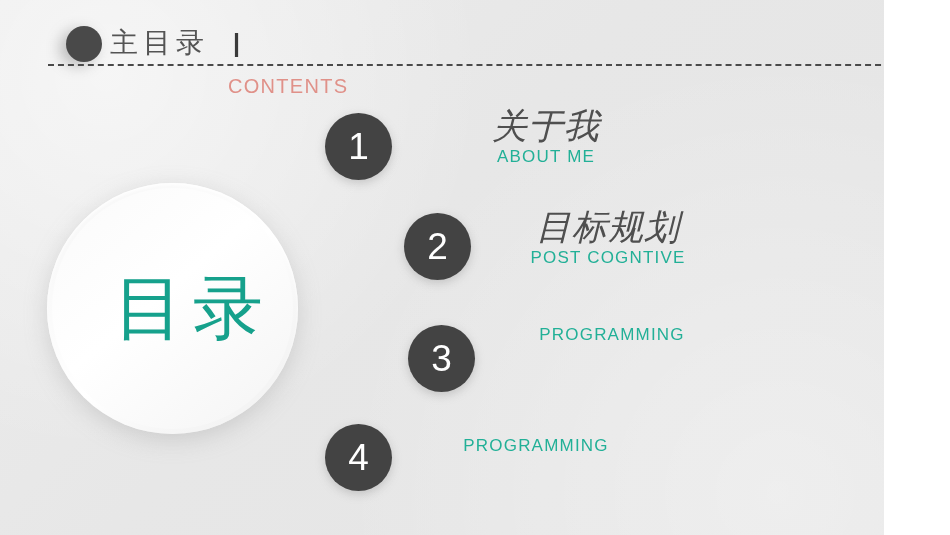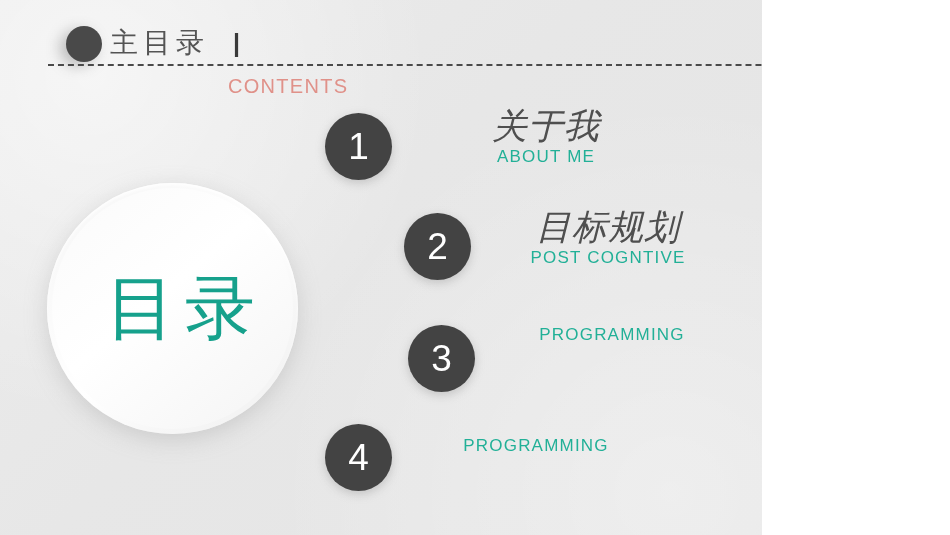--- a/index.html
+++ b/index.html
@@ -9,21 +9,21 @@
   body {
     width: 950px;
     height: 535px;
     overflow: hidden;
     font-family: "Liberation Sans", sans-serif;
   }
 
   
   .slide {
     position: relative;
-    width: 762px;
+    width: 884px;
     height: 535px;
     background: #e8e8e8;
     background-image:
       radial-gradient(circle at 12% 14%, rgba(255,255,255,0.55) 0%, rgba(255,255,255,0.0) 42%),
       radial-gradient(circle at 88% 92%, rgba(255,255,255,0.35) 0%, rgba(255,255,255,0.0) 48%),
       linear-gradient(135deg, #ececec 0%, #e7e7e7 45%, #e5e5e5 100%);
     overflow: hidden;
   }
 
   
@@ -102,21 +102,21 @@
     position: absolute;
     left: 5px;
     top: 5px;
     right: 5px;
     bottom: 5px;
     border-radius: 50%;
     background: linear-gradient(140deg, #fafafa 0%, #ffffff 45%, #f4f4f4 100%);
   }
   .big-circle-label {
     position: absolute;
-    left: 8px;
+    left: 16px;
     top: 0;
     width: 251px;
     height: 251px;
     display: flex;
     align-items: center;
     justify-content: center;
     font-size: 70px;
     letter-spacing: 9px;
     text-indent: 9px;
     color: #16a18c;

